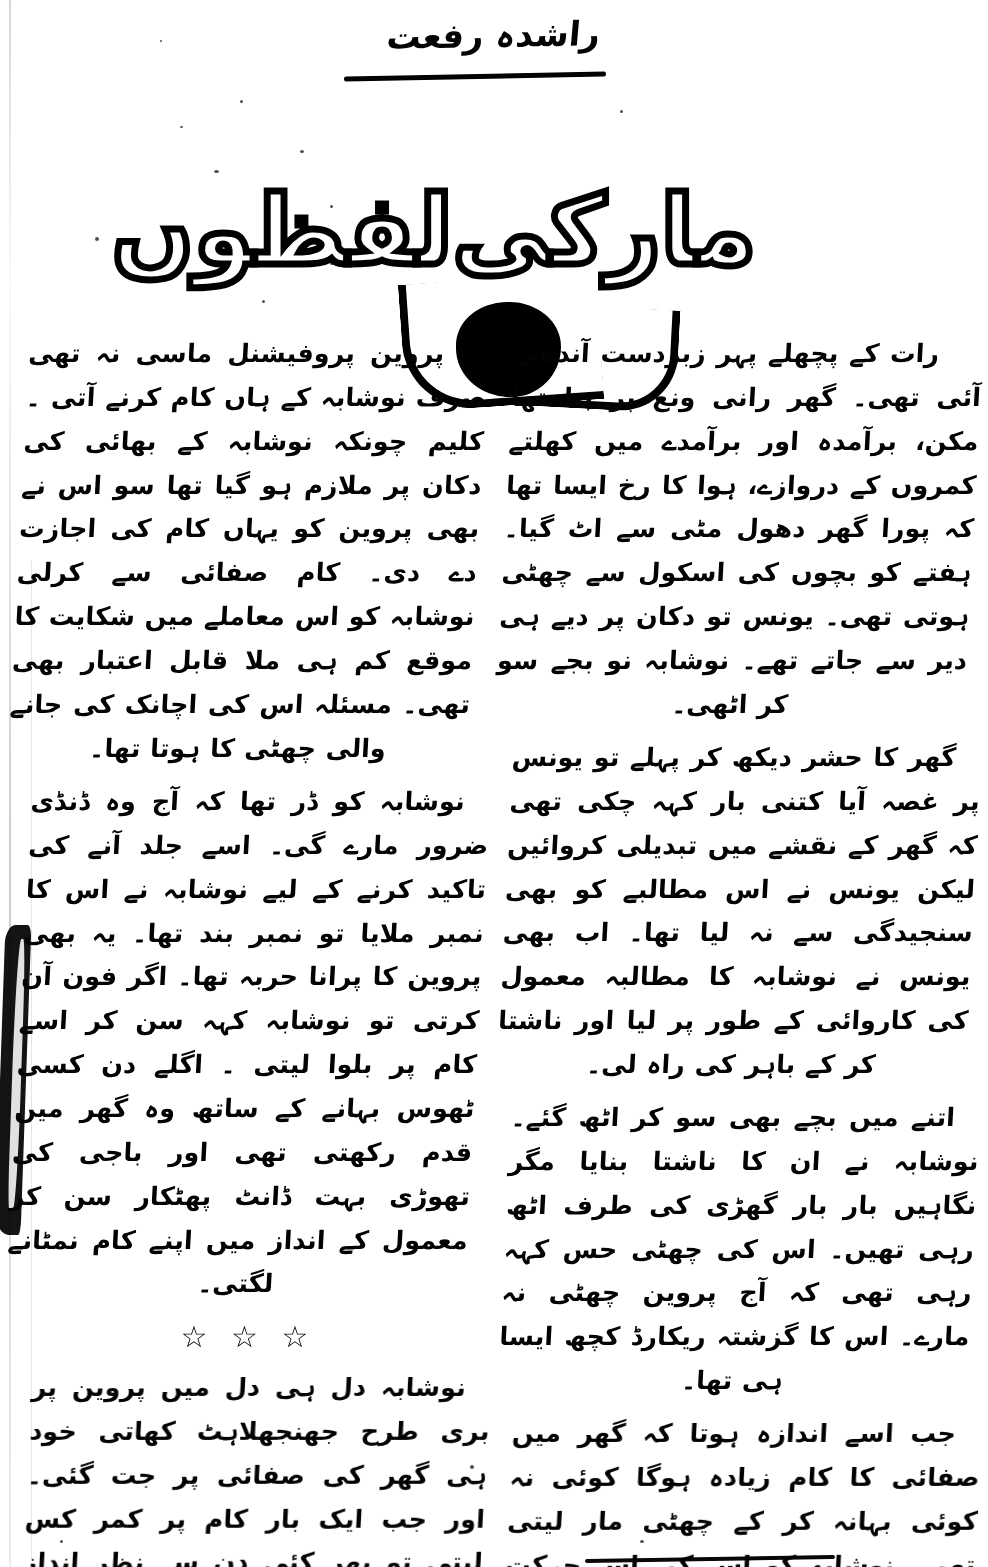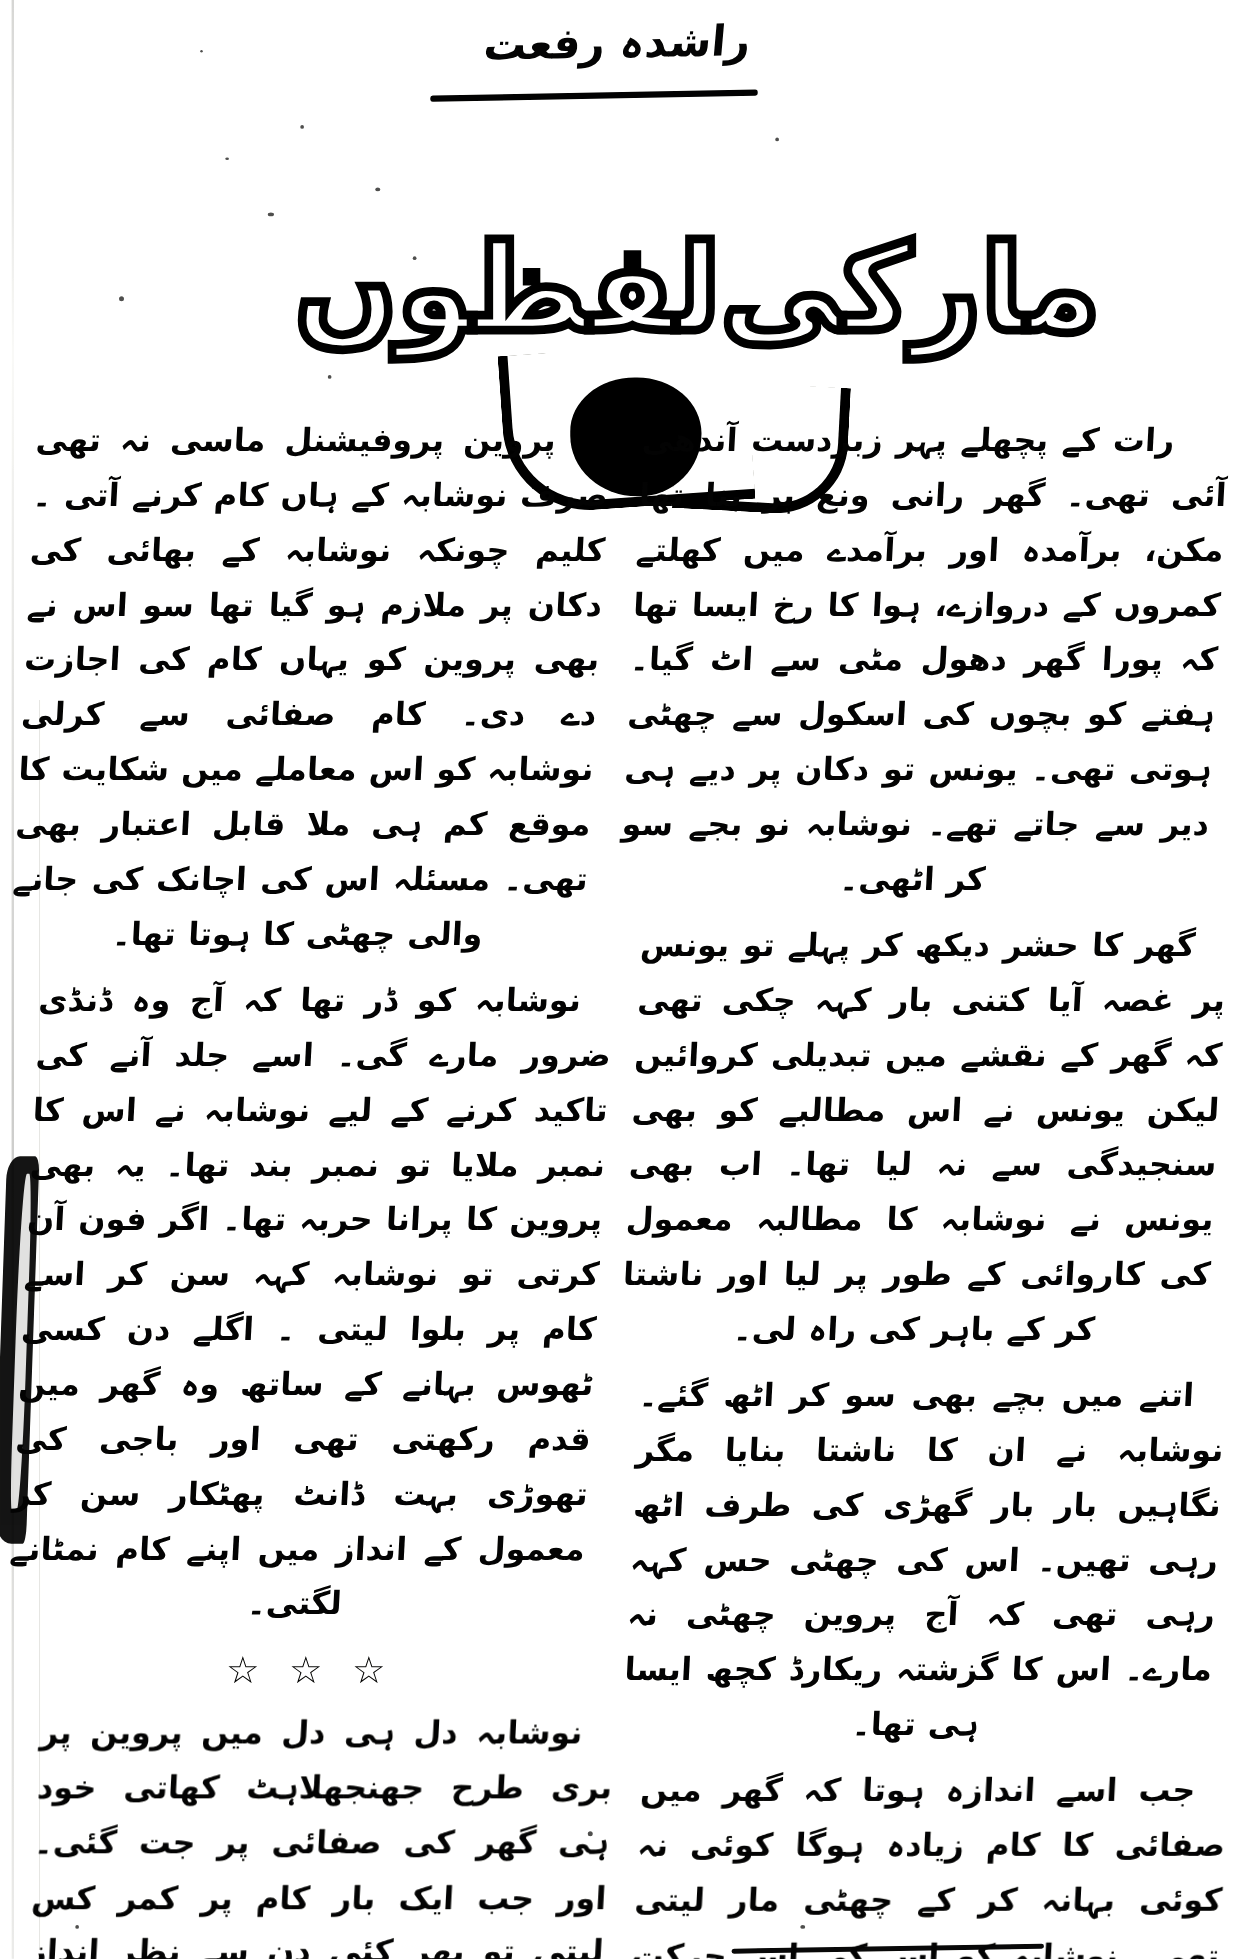--- a/index.html
+++ b/index.html
@@ -61,23 +61,22 @@
     background:#0b0b0b;border-radius:2px;
     transform:rotate(-1.1deg);
   }
 
   
   .title-block{
     position:absolute;top:92px;left:0;width:988px;height:225px;
   }
   .title-text-outline{
     position:absolute;top:96px;left:0;width:868px;
-    text-align:right;
+    text-align:center;
     font-size:0;
-    margin-left:12px;
   }
   .title-word{
     display:inline-block;
     font-family:"DejaVu Sans","Liberation Sans",sans-serif;
     font-size:96px;font-weight:700;
     color:transparent;
     -webkit-text-stroke:7px #090909;
     letter-spacing:-4px;
     line-height:.9;
     vertical-align:middle;

